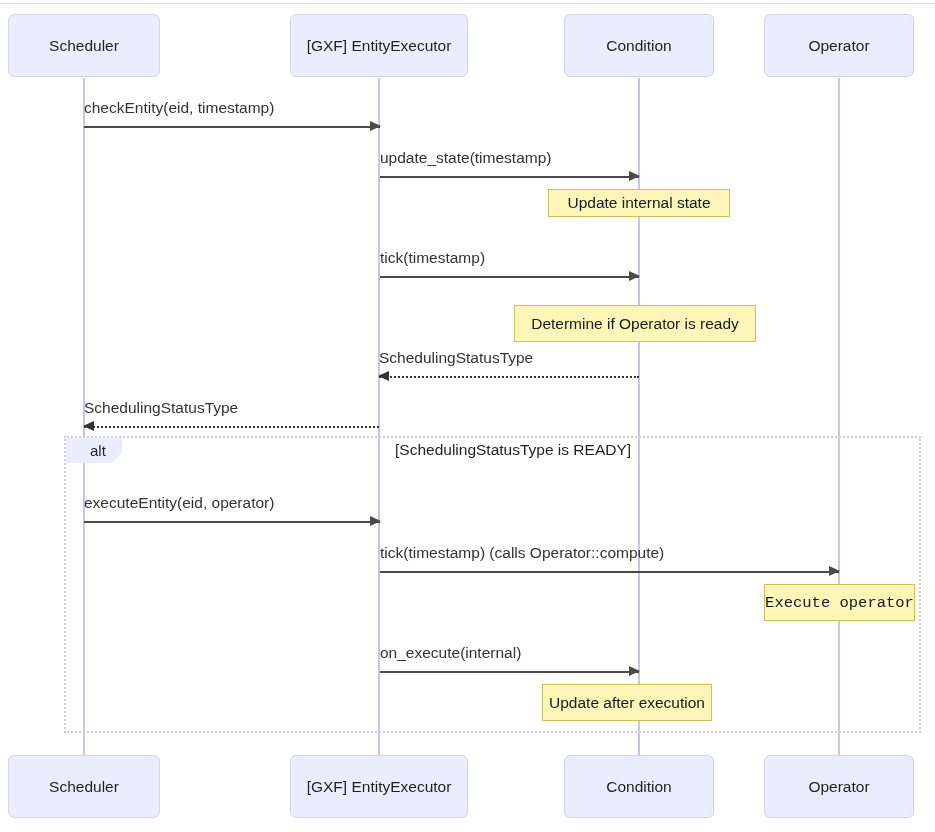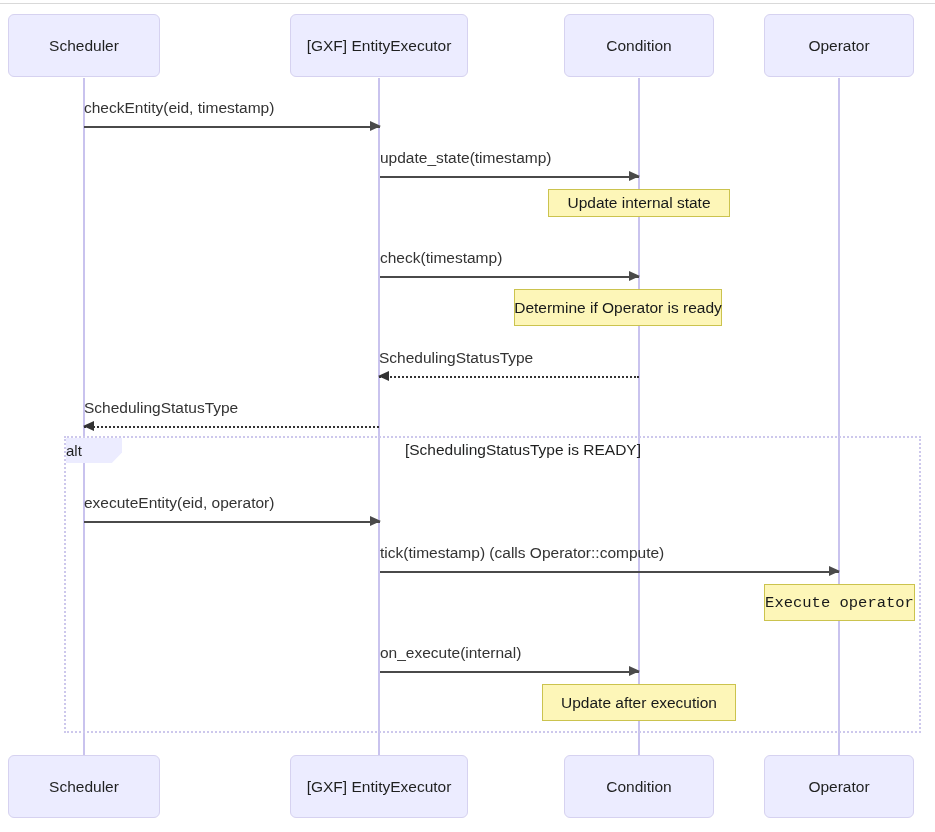--- a/index.html
+++ b/index.html
@@ -108,29 +108,29 @@
     border: 2px dotted #cdc8ec;
   }
   .alt-tag {
     position: absolute;
     box-sizing: border-box;
     background: #ececff;
     color: #1f2020;
     font-size: 15px;
     display: flex;
     align-items: center;
-    padding-left: 0;
+    padding-left: 24px;
     clip-path: polygon(0 0, 100% 0, 100% 58%, 82% 100%, 0 100%);
   }
   .alt-cond {
     position: absolute;
     font-size: 15.5px;
     color: #1f2020;
     white-space: nowrap;
-    text-align: center;
+    text-align: left;
   }
 </style>
 </head>
 <body>
 
 <div id="diagram-root">
 
   <div class="top-rule"></div>
 
   <div class="lifeline" style="left:83px; top:78px; height:678px;"></div>
@@ -161,21 +161,21 @@
     <div class="arrowhead right"></div>
   </div>
 
   <div class="msg" style="left:380px; top:176px; width:259px;">
     <div class="msg-label">update_state(timestamp)</div>
     <div class="msg-line" style="width:259px;"></div>
     <div class="arrowhead right"></div>
   </div>
 
   <div class="msg" style="left:380px; top:276px; width:259px;">
-    <div class="msg-label">check(timestamp)</div>
+    <div class="msg-label">tick(timestamp)</div>
     <div class="msg-line" style="width:259px;"></div>
     <div class="arrowhead right"></div>
   </div>
 
   <div class="msg" style="left:379px; top:376px; width:260px;">
     <div class="msg-label">SchedulingStatusType</div>
     <div class="msg-line dotted" style="width:260px;"></div>
     <div class="arrowhead left"></div>
   </div>
 
@@ -197,23 +197,23 @@
     <div class="arrowhead right"></div>
   </div>
 
   <div class="msg" style="left:380px; top:671px; width:259px;">
     <div class="msg-label">on_execute(internal)</div>
     <div class="msg-line" style="width:259px;"></div>
     <div class="arrowhead right"></div>
   </div>
 
   <div class="note" style="left:548px; top:189px; width:182px; height:28px;">Update internal state</div>
-  <div class="note" style="left:514px; top:289px; width:208px; height:37px;">Determine if Operator is ready</div>
+  <div class="note" style="left:514px; top:305px; width:242px; height:37px;">Determine if Operator is ready</div>
   <div class="note" style="left:764px; top:584px; width:151px; height:37px;font-family:Liberation Mono, monospace;">Execute operator</div>
-  <div class="note" style="left:542px; top:684px; width:194px; height:37px;">Update after execution</div>
+  <div class="note" style="left:542px; top:684px; width:170px; height:37px;">Update after execution</div>
 
   <div class="actor-box" style="left:8px; top:755px; width:152px; height:63px;">
     <span>Scheduler</span>
   </div>
   <div class="actor-box" style="left:290px; top:755px; width:178px; height:63px;">
     <span>[GXF] EntityExecutor</span>
   </div>
   <div class="actor-box" style="left:564px; top:755px; width:150px; height:63px;">
     <span>Condition</span>
   </div>

